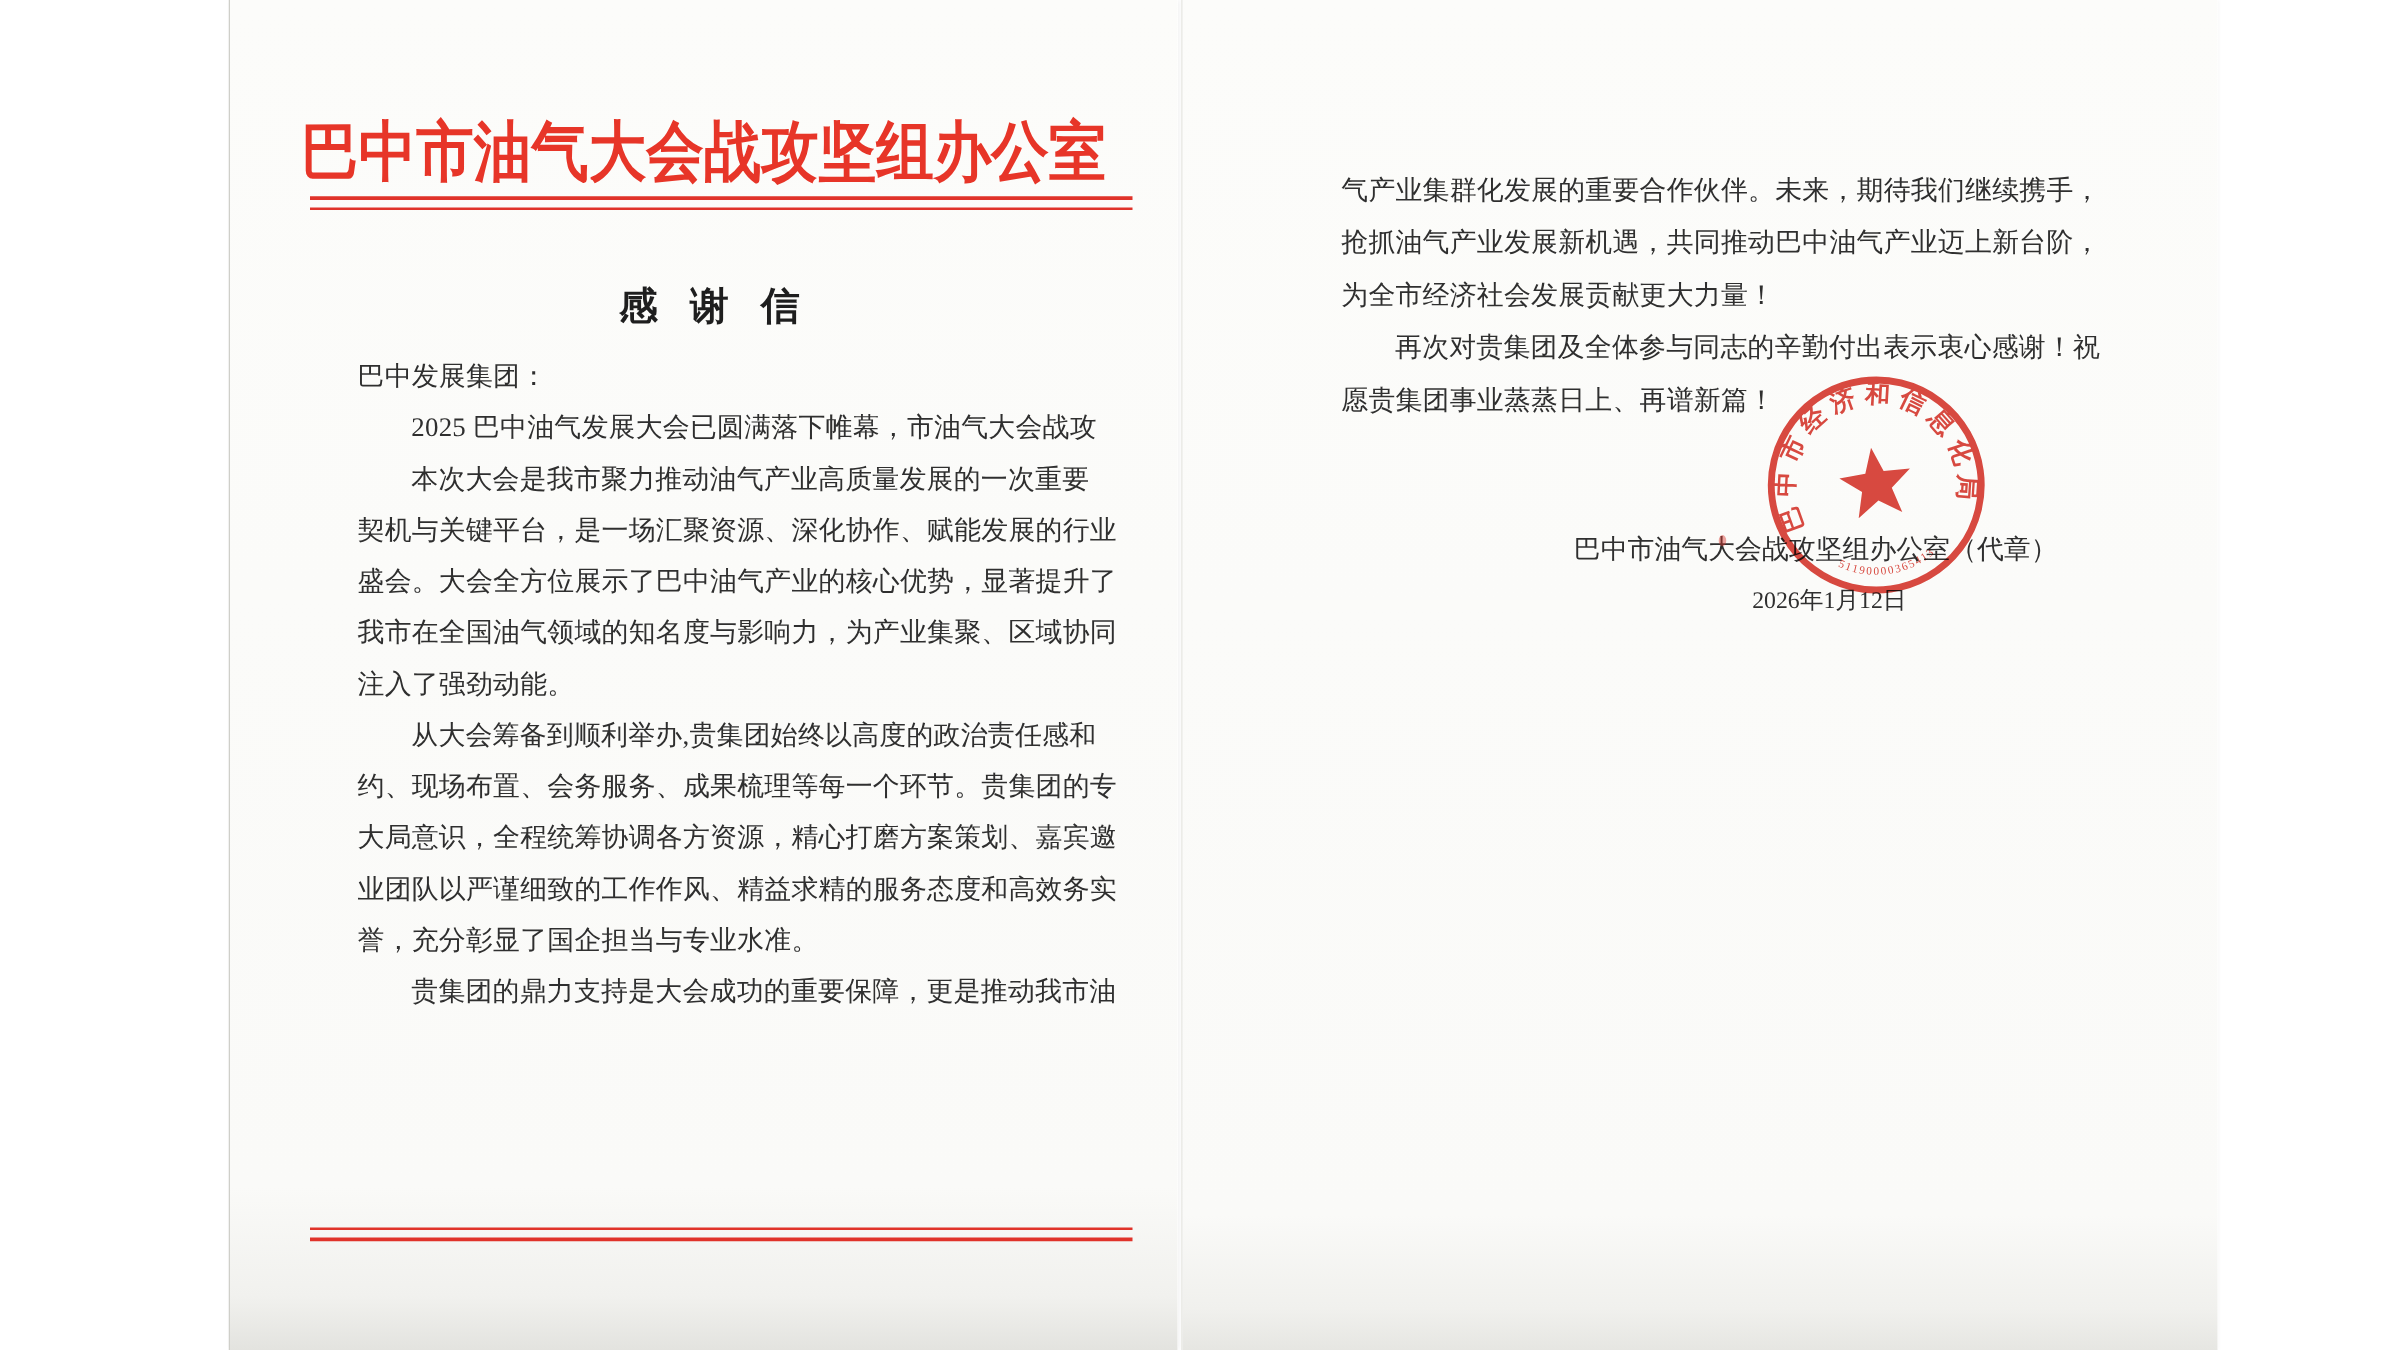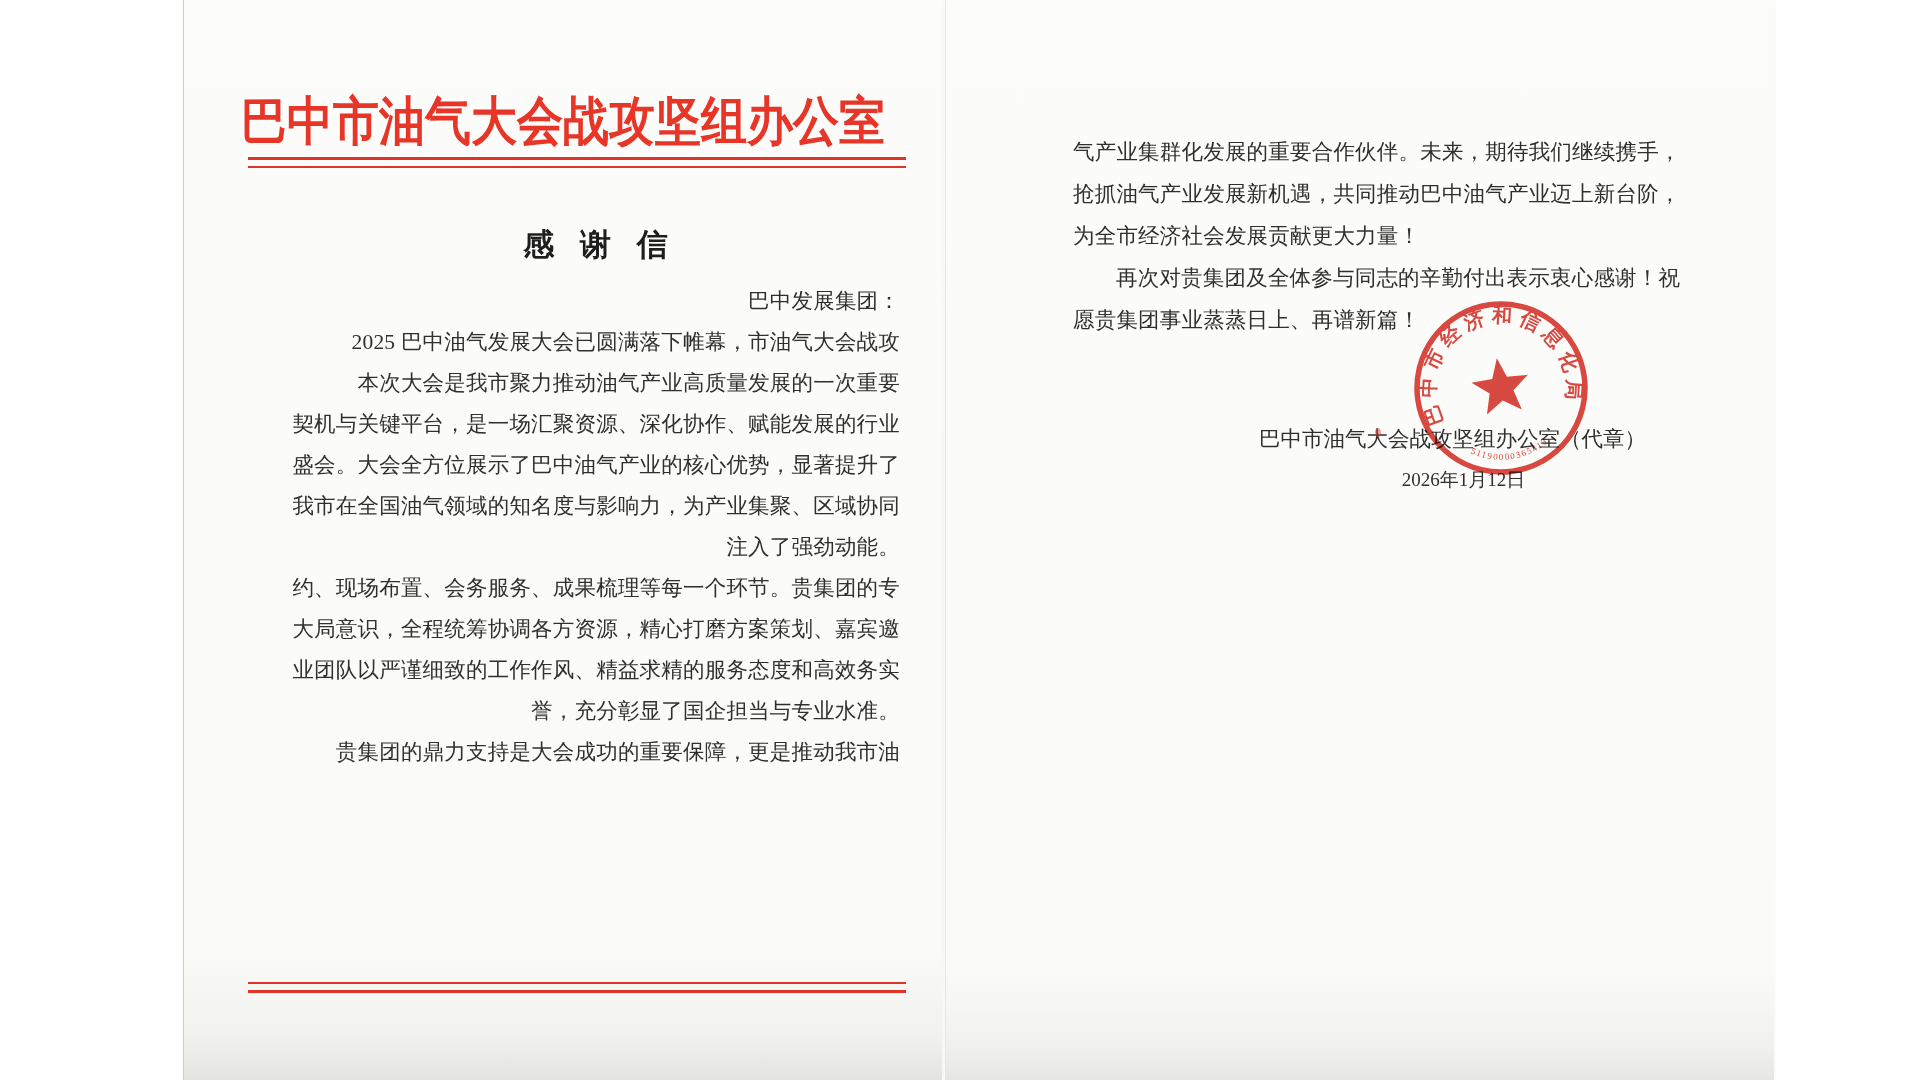--- a/index.html
+++ b/index.html
@@ -28,30 +28,30 @@
     font-size:46px;font-weight:900;color:#e73528;
     letter-spacing:0px;line-height:60px;
     transform:scaleY(1.14);transform-origin:50% 0;
     white-space:nowrap;
   }
   .head-rule{
     position:absolute;top:157px;left:64px;width:658px;height:6px;
     border-top:3.5px solid #e0332a;border-bottom:2px solid #e0332a;
   }
   .letter-title{
-    position:absolute;top:224px;left:114px;width:604px;
+    position:absolute;top:224px;left:86px;width:604px;
     text-align:center;font-size:31px;font-weight:bold;color:#1e1e1e;
     letter-spacing:9px;white-space:nowrap;
   }
   .body-block{
     position:absolute;width:614px;
     font-size:21.5px;color:#2f2f2f;letter-spacing:0.2px;
   }
   .body-left{left:102px;top:281px;}
-  .body-left .line{line-height:41px;height:41px;white-space:nowrap;text-align:right;}
+  .body-left .line{line-height:41px;height:41px;white-space:nowrap;}
   .body-right{left:127px;top:131px;}
   .body-right .line{line-height:42px;height:42px;white-space:nowrap;}
   .line.indent{padding-left:43px;}
   .foot-rule{
     position:absolute;top:982px;left:64px;width:658px;height:6px;
     border-top:2px solid #e0332a;border-bottom:3.5px solid #e0332a;
   }
   .signature{
     position:absolute;left:313px;top:424px;width:420px;
     font-size:21.5px;color:#2f2f2f;white-space:nowrap;
@@ -80,20 +80,21 @@
   <div class="head-rule"></div>
   <div class="letter-title">感 谢 信</div>
   <div class="body-block body-left">
       <div class="line">巴中发展集团：</div>
       <div class="line indent">2025 巴中油气发展大会已圆满落下帷幕，市油气大会战攻</div>
       <div class="line indent">本次大会是我市聚力推动油气产业高质量发展的一次重要</div>
       <div class="line">契机与关键平台，是一场汇聚资源、深化协作、赋能发展的行业</div>
       <div class="line">盛会。大会全方位展示了巴中油气产业的核心优势，显著提升了</div>
       <div class="line">我市在全国油气领域的知名度与影响力，为产业集聚、区域协同</div>
       <div class="line">注入了强劲动能。</div>
+      <div class="line indent">从大会筹备到顺利举办,贵集团始终以高度的政治责任感和</div>
       <div class="line">约、现场布置、会务服务、成果梳理等每一个环节。贵集团的专</div>
       <div class="line">大局意识，全程统筹协调各方资源，精心打磨方案策划、嘉宾邀</div>
       <div class="line">业团队以严谨细致的工作作风、精益求精的服务态度和高效务实</div>
       <div class="line">誉，充分彰显了国企担当与专业水准。</div>
       <div class="line indent">贵集团的鼎力支持是大会成功的重要保障，更是推动我市油</div>
     </div>
   <div class="foot-rule"></div>
 </div>
 
 <div class="page page-right">

